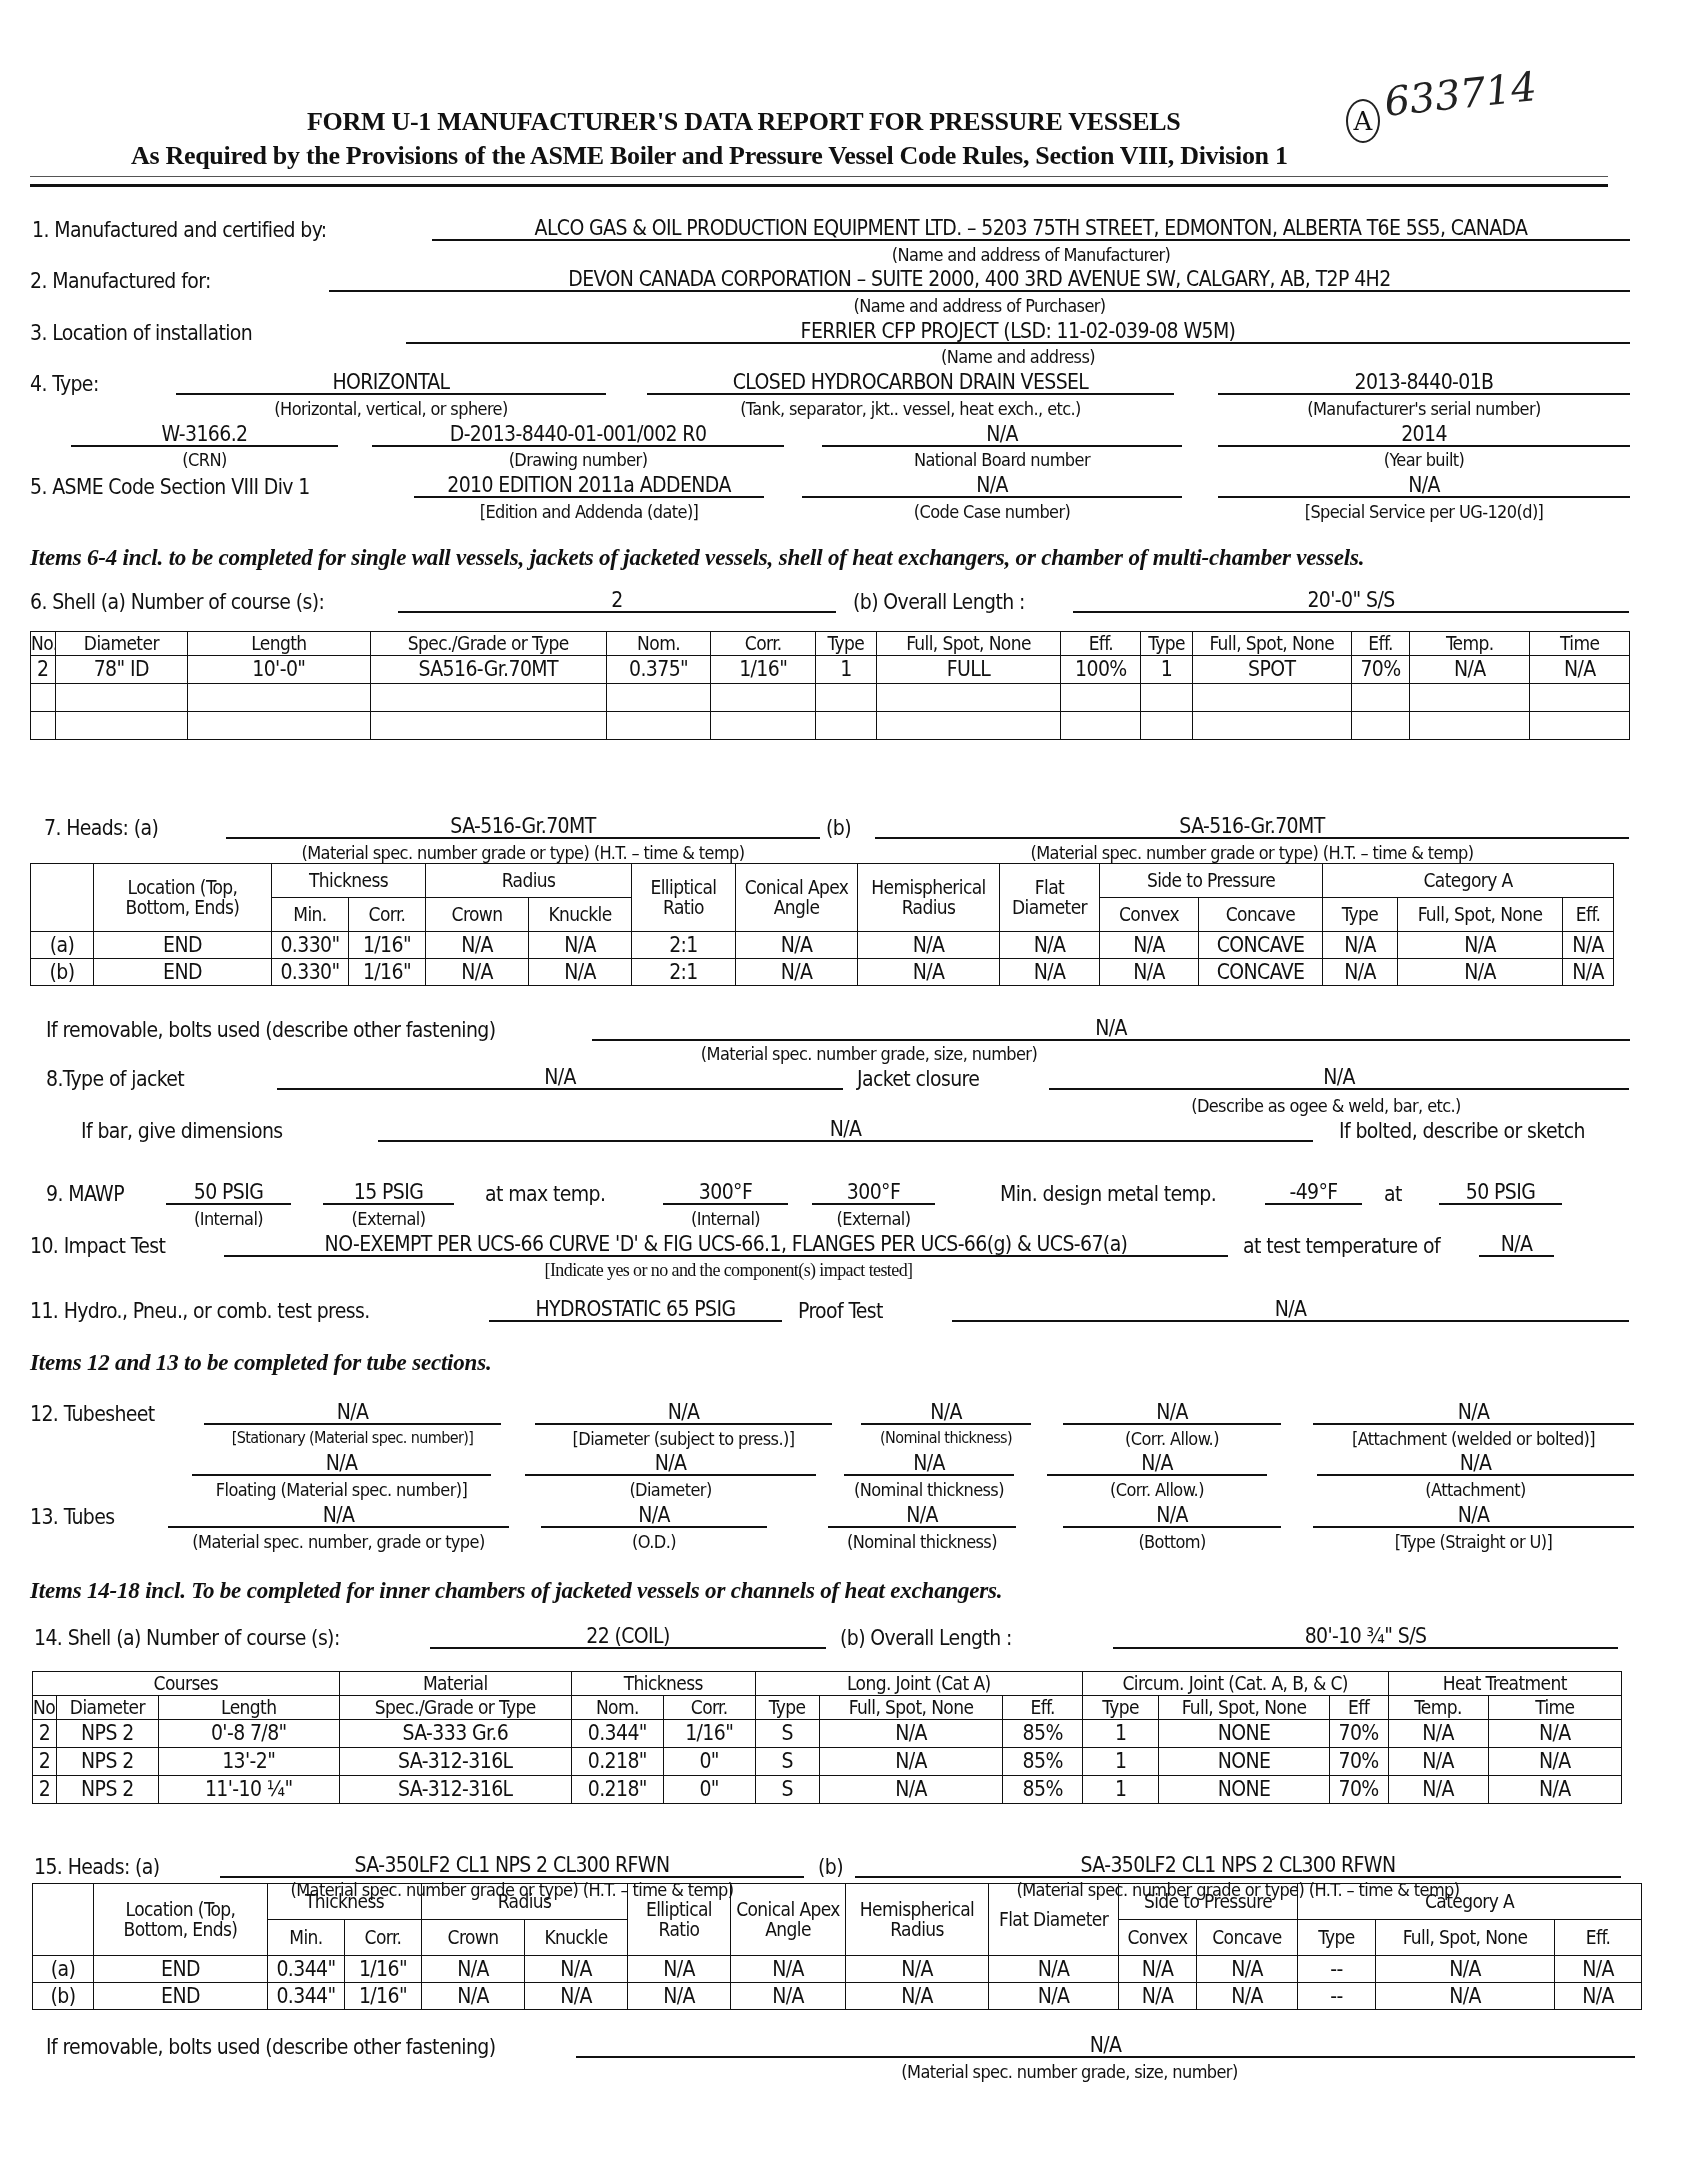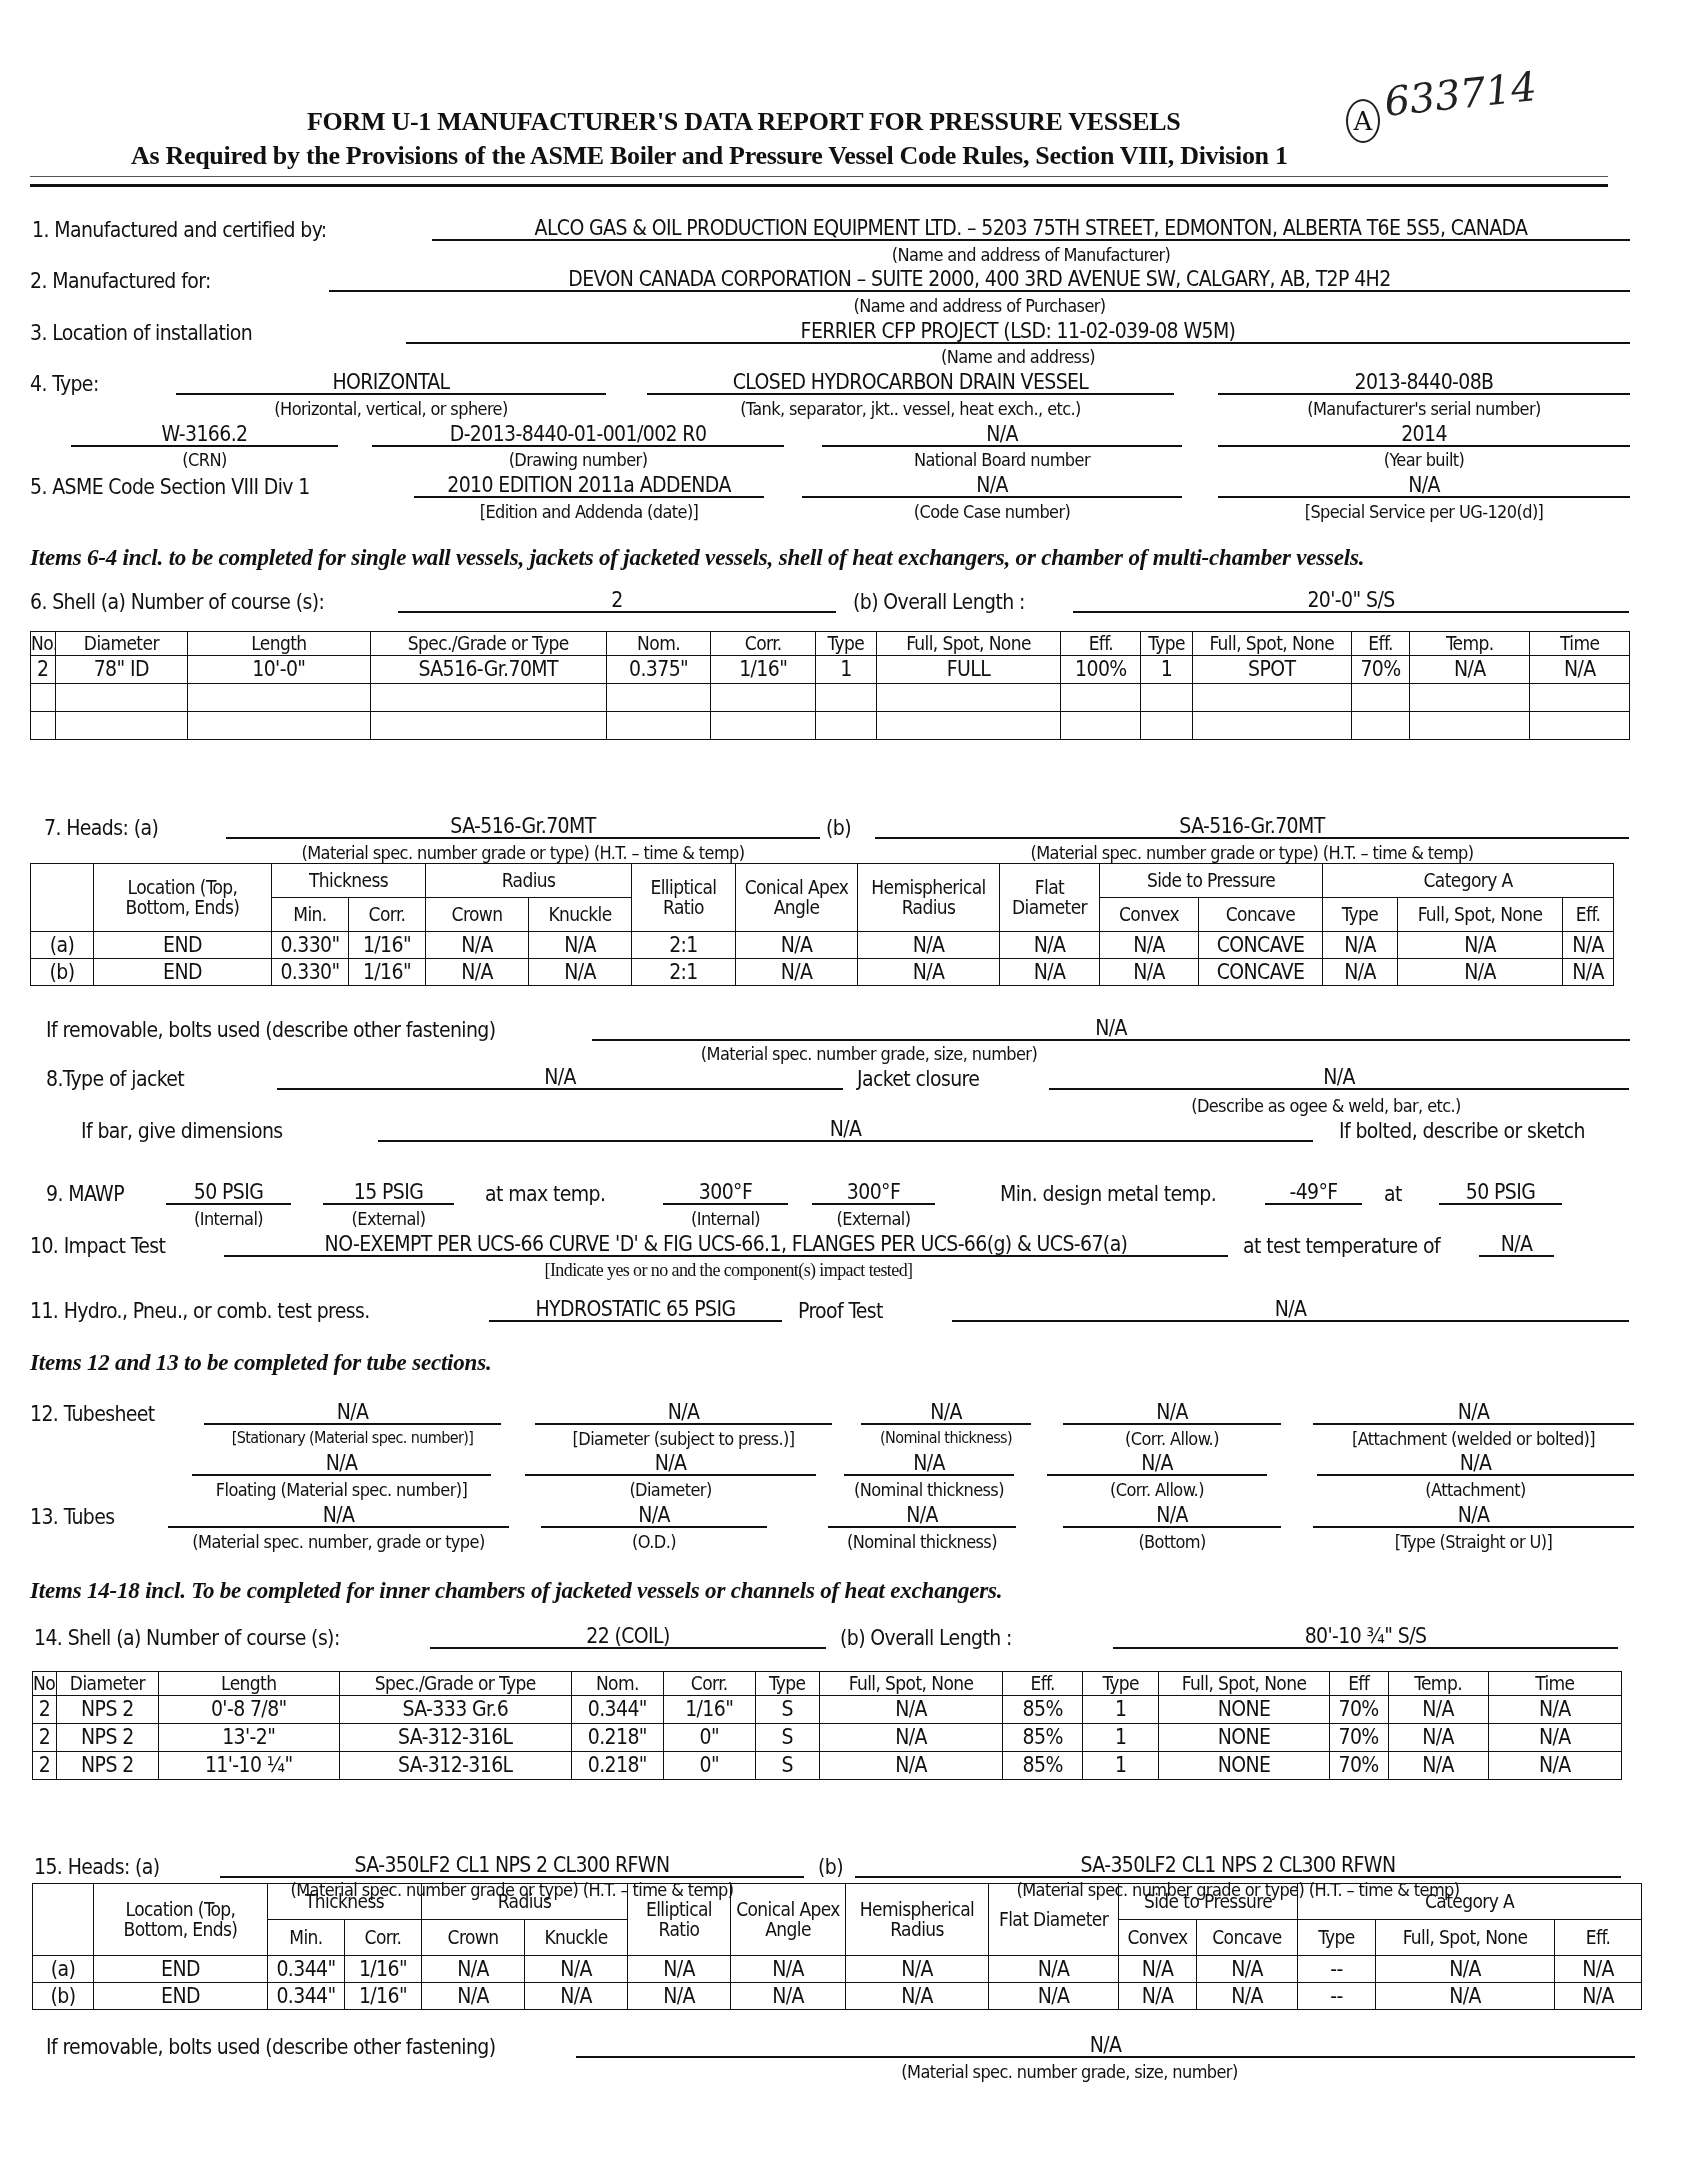--- a/index.html
+++ b/index.html
@@ -42,21 +42,21 @@
 
 <div class="abs t" style="left:30px;top:323px;">3.  Location of installation</div>
 <div class="abs val uline" style="left:406px;top:321px;width:1224px;">FERRIER CFP PROJECT (LSD: 11-02-039-08 W5M)</div>
 <div class="abs cap" style="left:406px;top:348px;width:1224px;">(Name and address)</div>
 
 <div class="abs t" style="left:30px;top:374px;">4.  Type:</div>
 <div class="abs val uline" style="left:176px;top:372px;width:430px;">HORIZONTAL</div>
 <div class="abs cap" style="left:176px;top:400px;width:430px;">(Horizontal, vertical, or sphere)</div>
 <div class="abs val uline" style="left:647px;top:372px;width:527px;">CLOSED HYDROCARBON DRAIN VESSEL</div>
 <div class="abs cap" style="left:647px;top:400px;width:527px;">(Tank, separator, jkt.. vessel, heat exch., etc.)</div>
-<div class="abs val uline" style="left:1218px;top:372px;width:412px;">2013-8440-08B</div>
+<div class="abs val uline" style="left:1218px;top:372px;width:412px;">2013-8440-01B</div>
 <div class="abs cap" style="left:1218px;top:400px;width:412px;">(Manufacturer's serial number)</div>
 
 <div class="abs val uline" style="left:71px;top:424px;width:267px;">W-3166.2</div>
 <div class="abs cap" style="left:71px;top:451px;width:267px;">(CRN)</div>
 <div class="abs val uline" style="left:372px;top:424px;width:412px;">D-2013-8440-01-001/002 R0</div>
 <div class="abs cap" style="left:372px;top:451px;width:412px;">(Drawing number)</div>
 <div class="abs val uline" style="left:822px;top:424px;width:360px;">N/A</div>
 <div class="abs cap" style="left:822px;top:451px;width:360px;">National Board number</div>
 <div class="abs val uline" style="left:1218px;top:424px;width:412px;">2014</div>
 <div class="abs cap" style="left:1218px;top:451px;width:412px;">(Year built)</div>
@@ -341,20 +341,28 @@
       <col style="width:62px">
       <col style="width:178px">
     <col style="width:77px">
       <col style="width:74px">
       <col style="width:165px">
       <col style="width:57px">
     <col style="width:97px">
       <col style="width:129px">
   </colgroup>
   <tbody>
+      <tr style="height:24px">
+    <td colspan="3">Courses</td>
+    <td>Material</td>
+    <td colspan="2">Thickness</td>
+    <td colspan="3">Long. Joint (Cat A)</td>
+    <td colspan="3">Circum. Joint (Cat. A, B, &amp; C)</td>
+    <td colspan="2">Heat Treatment</td>
+  </tr>
   <tr style="height:24px">
     <td>No.</td>
     <td>Diameter</td>
     <td>Length</td>
     <td>Spec./Grade or Type</td>
     <td>Nom.</td>
     <td>Corr.</td>
     <td>Type</td>
     <td>Full, Spot, None</td>
     <td>Eff.</td>

